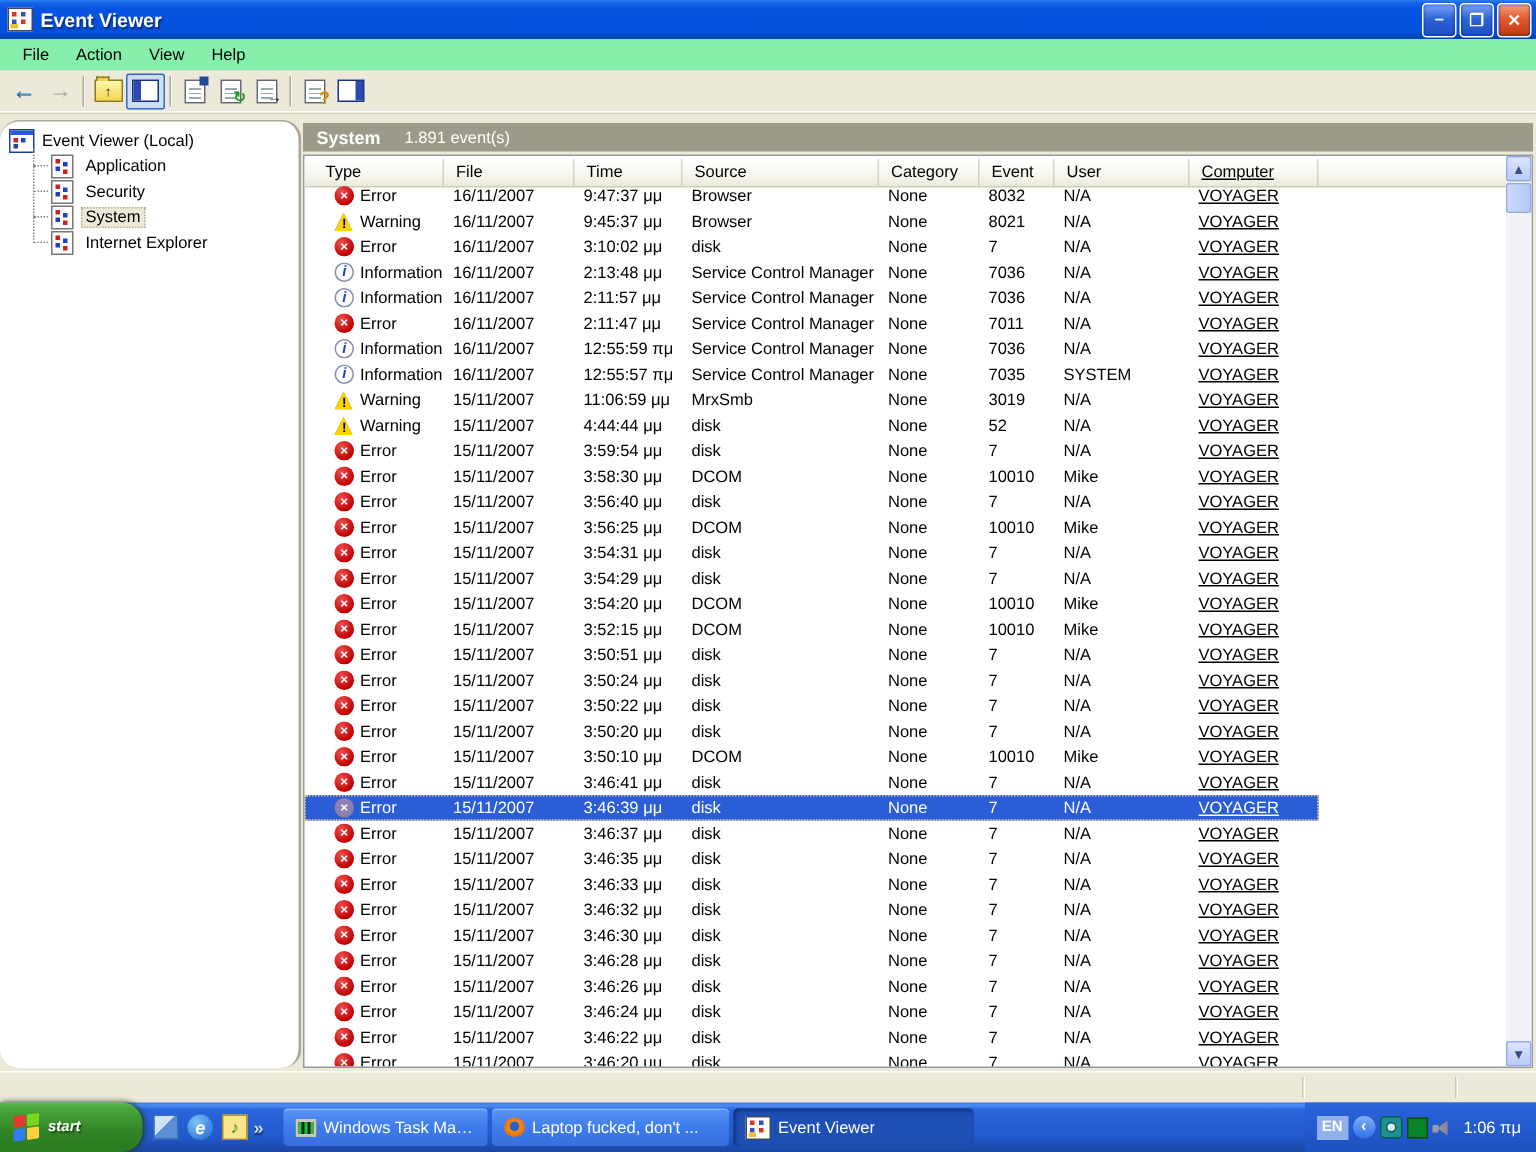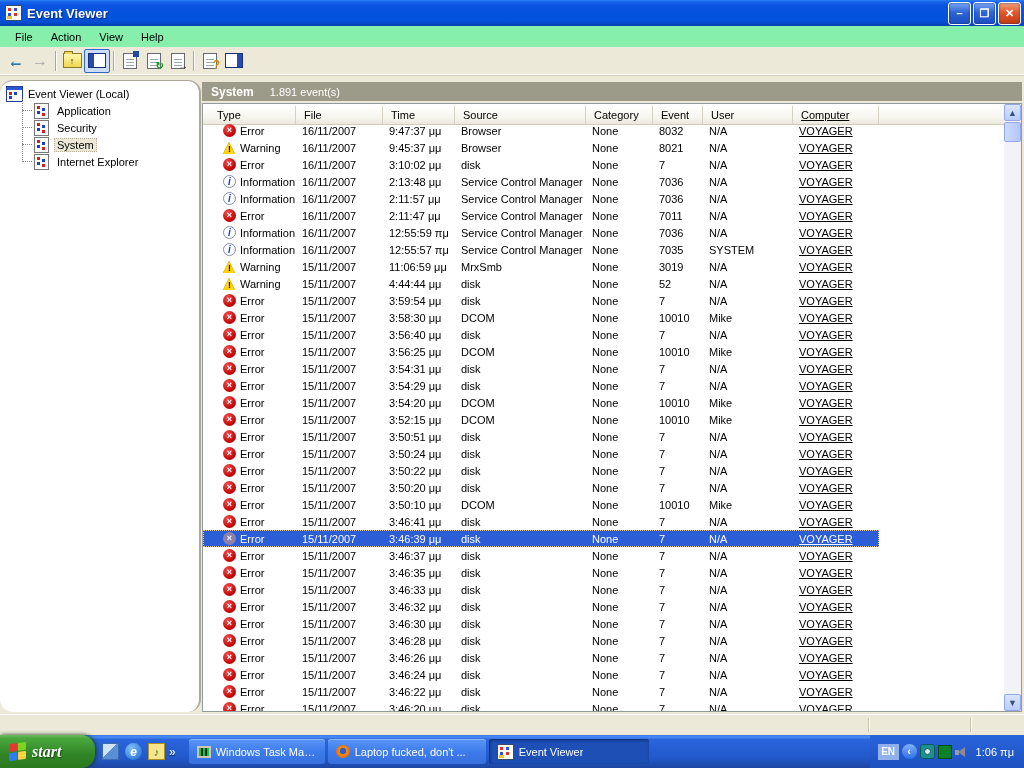--- a/index.html
+++ b/index.html
@@ -109,21 +109,21 @@
   .statusbar{position:absolute;left:0;right:0;bottom:33px;height:20px;background:#ece9d8;border-top:1px solid #fff;}
   .statusbar .ssep{position:absolute;top:3px;bottom:3px;width:1px;background:#c8c4ae;border-right:1px solid #fff;}
 
   
   .taskbar{position:absolute;left:0;right:0;bottom:0;height:33px;
     background:linear-gradient(180deg,#3a77e8 0%,#4c8cf4 6%,#2a65dc 14%,#2258cb 70%,#1c46a0 100%);
     display:flex;align-items:center;}
   .startbtn{height:33px;width:95px;flex:none;display:flex;align-items:center;gap:6px;padding-left:9px;box-sizing:border-box;
     background:linear-gradient(180deg,#6cb85c 0%,#4aa83c 10%,#318426 60%,#2a7a1e 100%);
     border-radius:0 14px 14px 0;box-shadow:1px 0 4px #1a3a10;}
-  .startbtn .s-label{color:#fff;font-weight:bold;font-style:italic;font-size:16px;text-shadow:1px 1px 1px #1a4a10;font-family:Liberation Serif, serif;}
+  .startbtn .s-label{color:#fff;font-weight:bold;font-style:italic;font-size:10px;text-shadow:1px 1px 1px #1a4a10;}
   .flag{width:17px;height:17px;display:grid;grid-template:repeat(2,1fr)/repeat(2,1fr);gap:1px;transform:skewY(-8deg);}
   .flag span{border-radius:1px;}
   .flag .r{background:#e23a2e;}.flag .g{background:#7ed321;}.flag .b{background:#2f7df6;}.flag .y{background:#ffd23e;}
   .quick{display:flex;align-items:center;gap:6px;padding:0 7px;flex:none;}
   .ql{width:17px;height:17px;flex:none;}
   .ql.desk{background:linear-gradient(135deg,#cfe2f8 0 45%,#5a8fd8 45%);border:1px solid #3a6ab0;box-sizing:border-box;}
   .ql.ie{border-radius:50%;color:#fff;background:radial-gradient(circle at 35% 30%,#7ec0f8,#1a66d0);
     display:flex;align-items:center;justify-content:center;font-weight:bold;font-style:italic;font-size:12px;}
   .ql.media{background:#f8e48a;border:1px solid #b09020;box-sizing:border-box;display:flex;align-items:center;justify-content:center;
     color:#2a8a2a;font-size:11px;font-weight:bold;}

